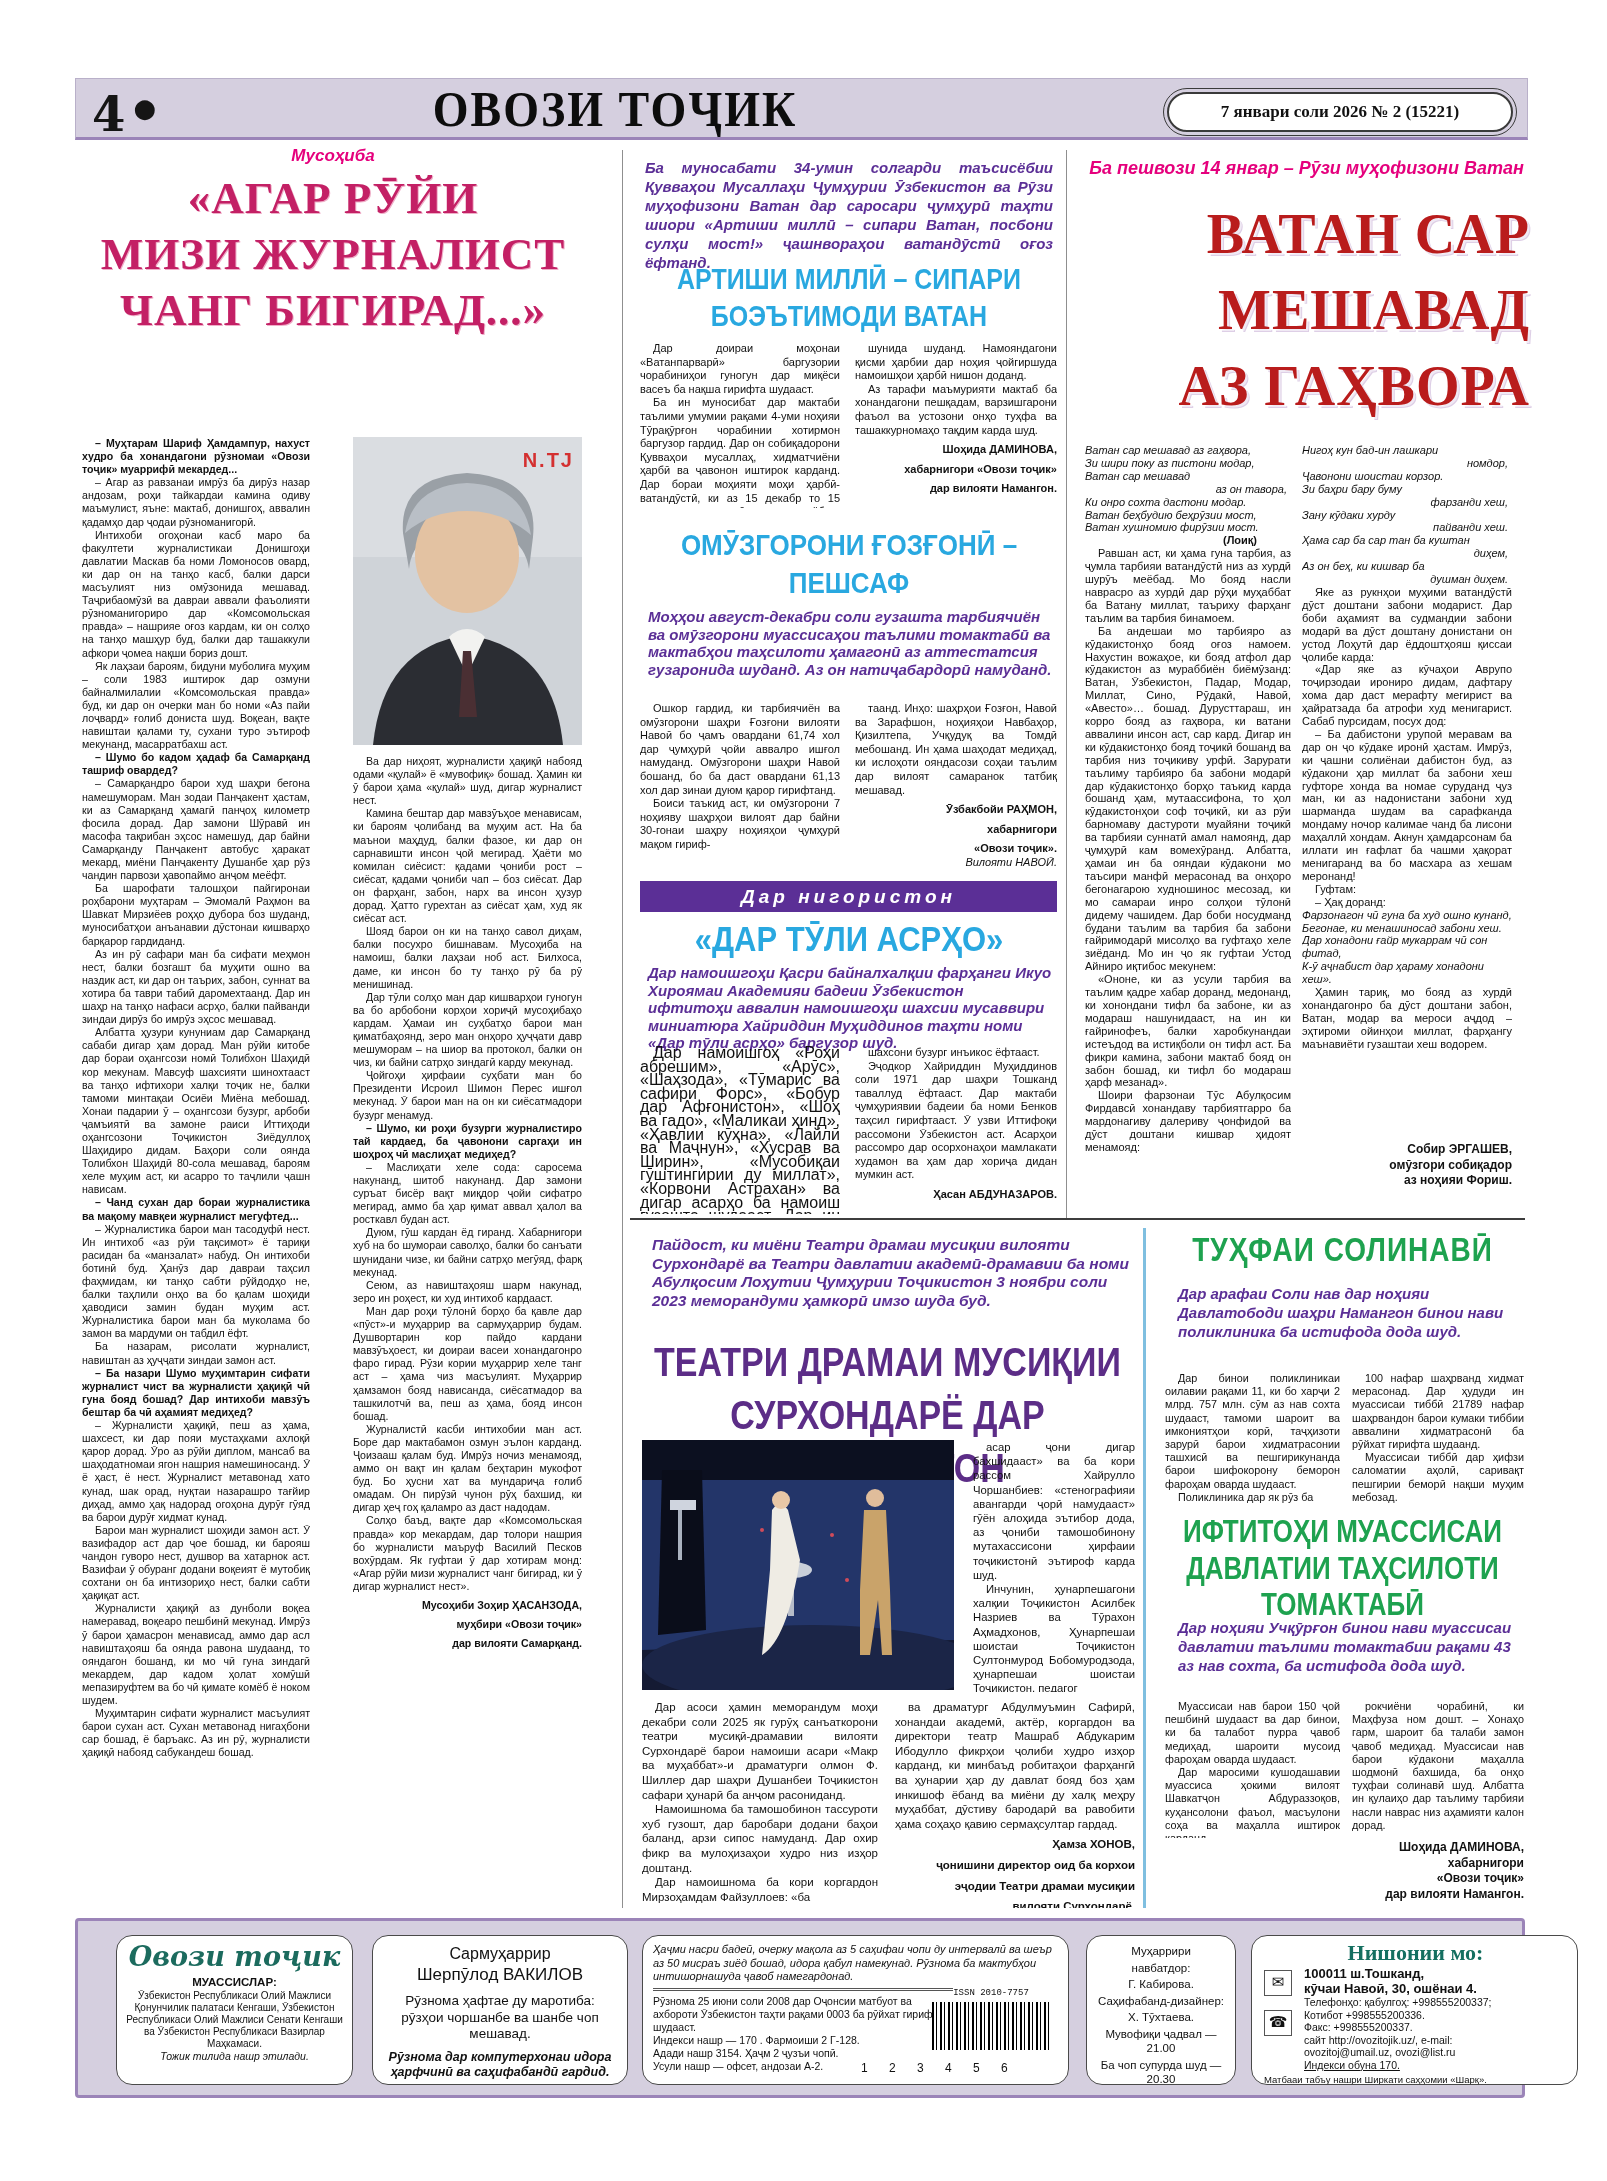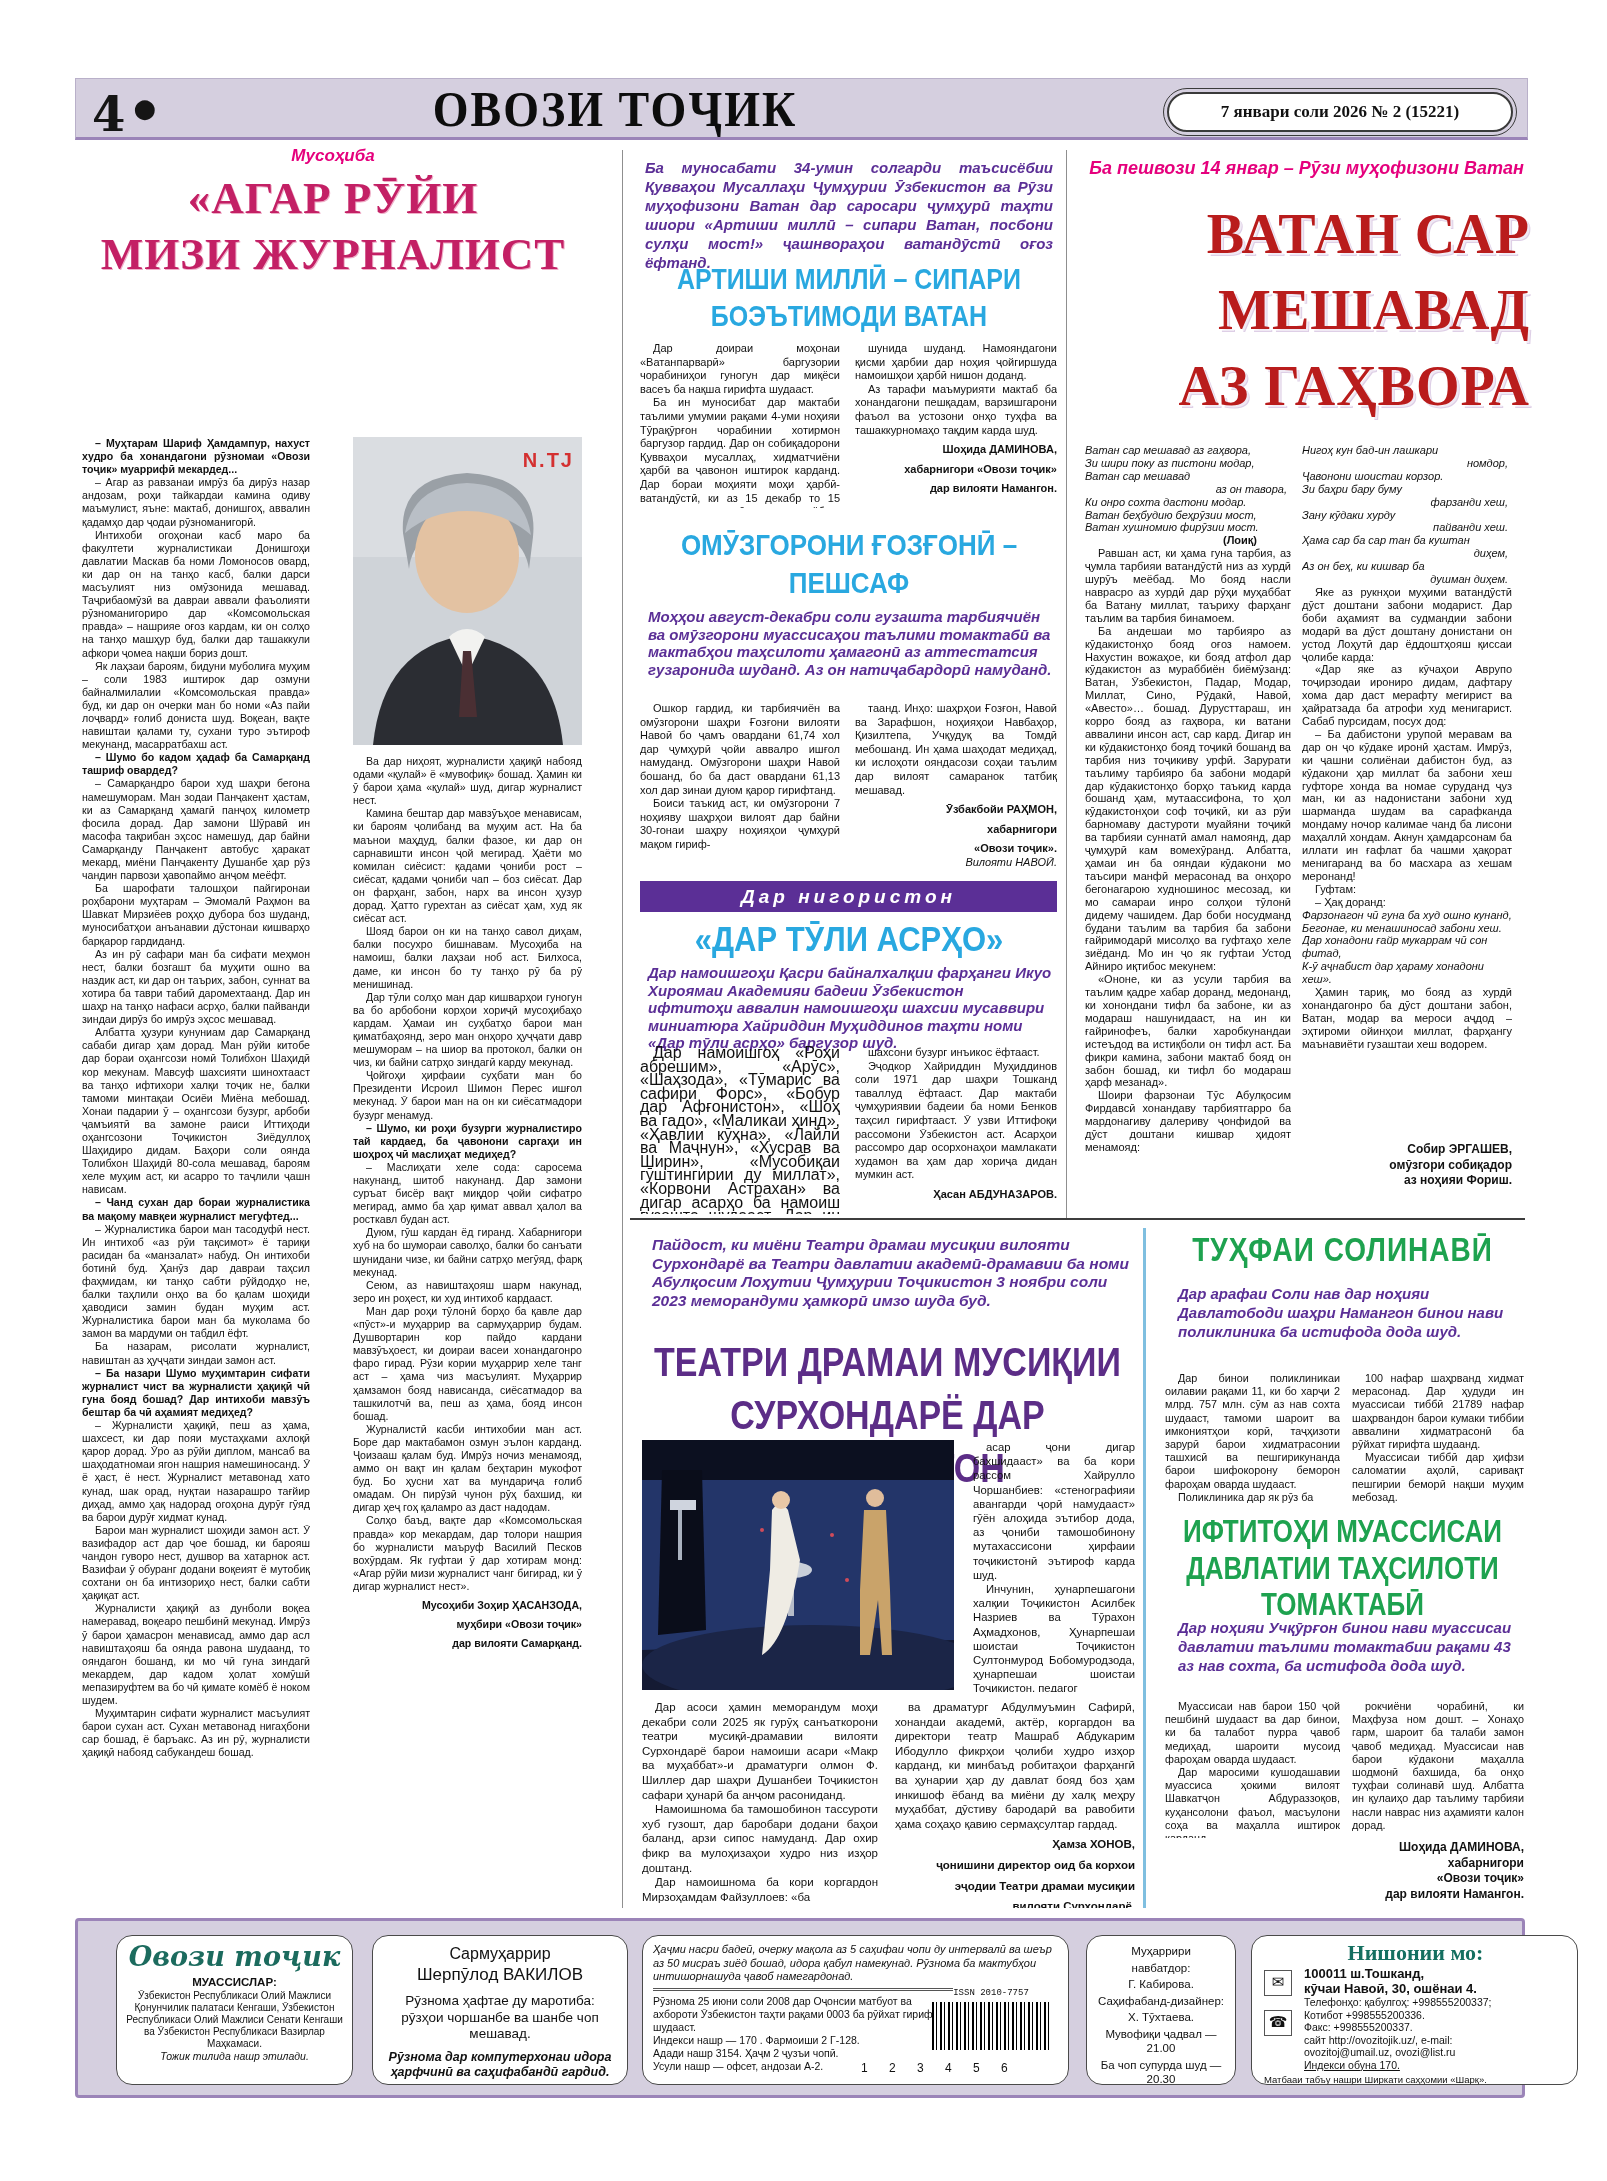--- a/index.html
+++ b/index.html
@@ -111,20 +111,21 @@
 
   <div class="abs vrule" style="left:622px;top:150px;height:1758px;"></div>
   <div class="abs vrule" style="left:1066px;top:150px;height:1068px;"></div>
   <div class="abs hrule" style="left:630px;top:1218px;width:895px;"></div>
   <div class="abs vrule-cyan" style="left:1143px;top:1228px;height:680px;"></div>
 
   <div class="abs kicker-magenta" style="left:82px;top:146px;width:502px;">Мусоҳиба</div>
   <div class="abs" id="iv-headline">
     <div>«АГАР РӮЙИ</div>
     <div>МИЗИ ЖУРНАЛИСТ</div>
+    <div>ЧАНГ БИГИРАД...»</div>
   </div>
 
   <div class="abs" id="iv-photo">
     <svg width="229" height="308" viewBox="0 0 229 308">
       <rect width="229" height="308" fill="#cfd3d8"></rect>
       <rect width="229" height="120" fill="#dadde1"></rect>
       <path d="M50 96 Q46 40 114 36 Q186 40 180 100 L176 132 Q170 92 114 88 Q60 92 56 132 Z" fill="#9aa0a6"></path>
       <ellipse cx="114" cy="118" rx="52" ry="58" fill="#e3c2a2"></ellipse>
       <path d="M52 96 Q60 48 114 46 Q170 48 178 98 Q150 74 114 74 Q78 74 52 96 Z" fill="#b9bfc6"></path>
       <path d="M20 308 Q30 210 114 198 Q200 210 210 308 Z" fill="#2b2d33"></path>

